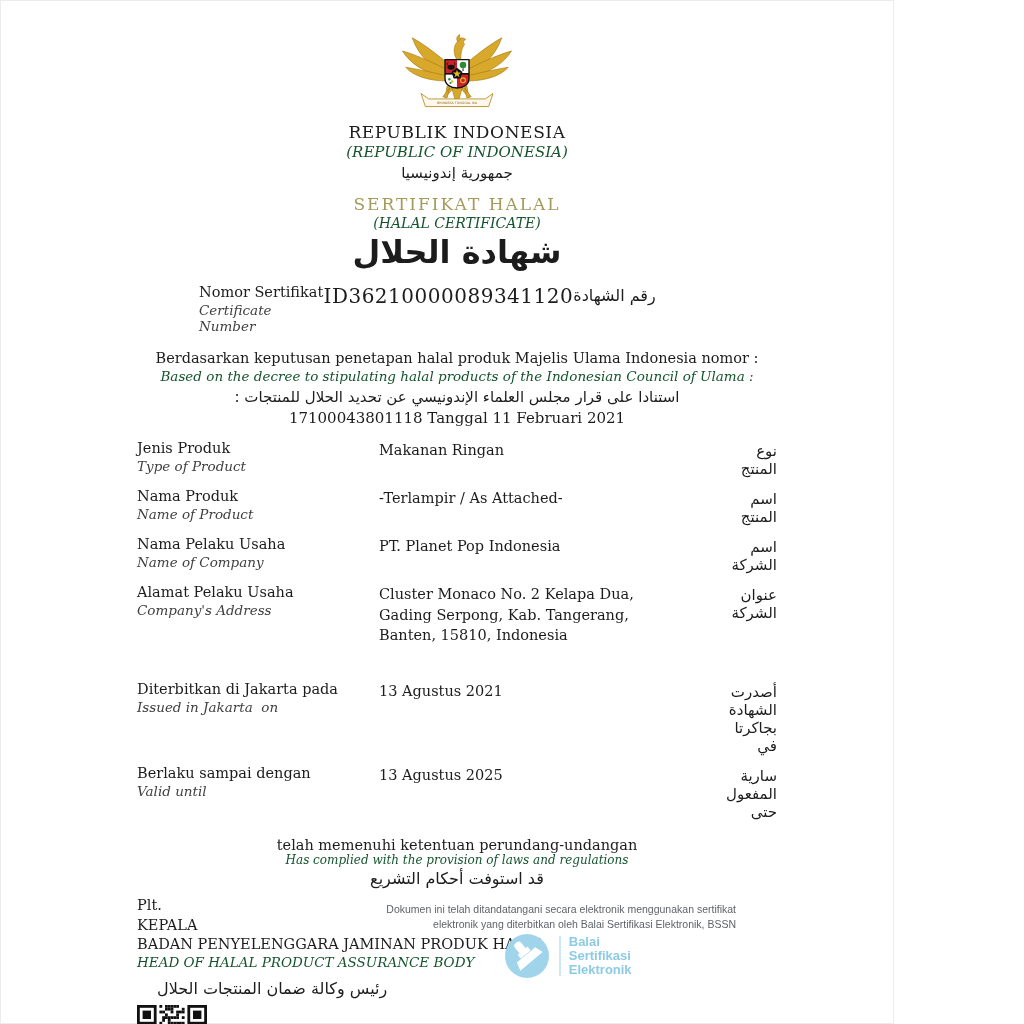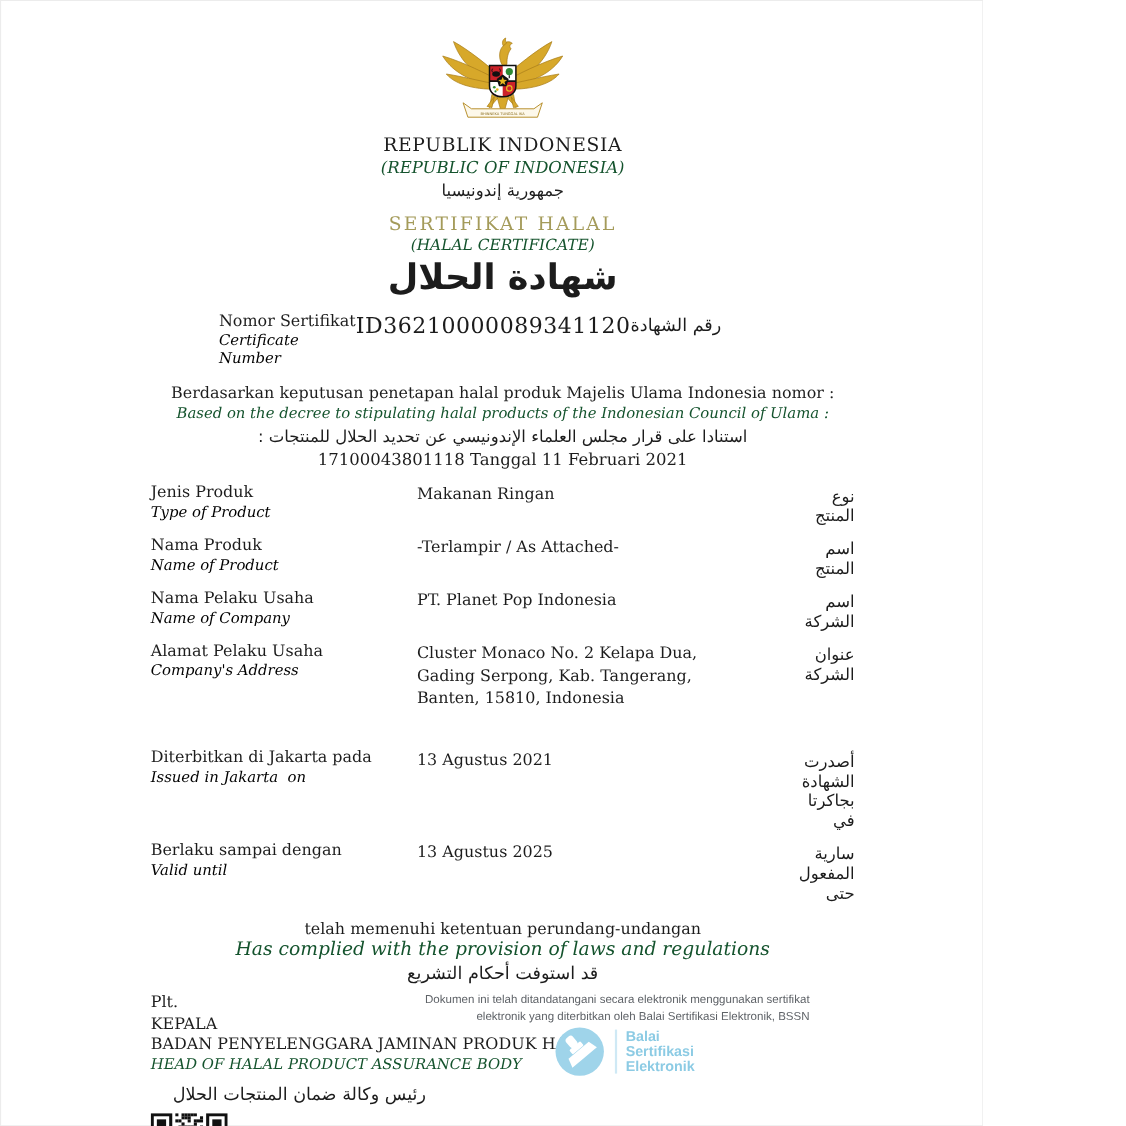--- a/index.html
+++ b/index.html
@@ -24,38 +24,38 @@
   
   .title-id{margin-top:12px;font-size:17px;letter-spacing:2px;color:#a49b5a;}
   .title-en{font-size:14px;margin-top:1px;}
   .title-ar{font-size:32px;line-height:1.2;margin-top:2px;font-weight:bold;}
   
   .cert-row{display:flex;align-items:flex-start;margin-top:12px;}
   .cert-row .c-label{width:230px;box-sizing:border-box;padding-left:62px;}
   .cert-row .c-value{flex:1;text-align:center;font-size:20px;letter-spacing:.5px;padding-top:1px;}
   .cert-row .c-ar{width:240px;box-sizing:border-box;padding-right:100px;text-align:left;font-size:16px;padding-top:3px;}
   .label-id{font-size:14.5px;line-height:1.25;}
-  .label-en{font-size:13.5px;line-height:1.25;color:#000000;font-style:italic;white-space:pre-wrap;}
+  .label-en{font-size:13.5px;line-height:1.25;color:#404040;font-style:italic;white-space:pre-wrap;}
   
   .decree{margin-top:14px;}
   .decree-id{font-size:14.5px;line-height:1.3;}
   .decree-en{font-size:13.5px;line-height:1.25;}
   .decree-ar{font-size:15px;line-height:1.5;margin-top:1px;}
   .decree-no{font-size:15px;margin-top:1px;}
   
   .fields{margin-top:12px;}
   .field-row{display:flex;align-items:flex-start;margin-bottom:9px;gap:37px;}
   .field-row .col-label{width:205px;box-sizing:border-box;}
   .field-row .col-value{width:300px;box-sizing:border-box;font-size:14.5px;line-height:1.4;padding-top:1px;}
   .field-row .col-ar{flex:1;text-align:right;font-size:15px;padding-top:3px;}
   .row-spacer{height:26px;}
   
   .compliance{margin-top:16px;}
   .comp-id{font-size:14.5px;}
-  .comp-en{font-size:17px;}
+  .comp-en{font-size:12px;}
   .comp-ar{font-size:16px;margin-top:2px;}
   
   .signature{margin-top:8px;font-size:14.5px;line-height:1.32;}
   .sig-en{font-size:13.5px;}
   .sig-ar{font-size:16px;margin:6px 0 0 20px;text-align:left;direction:rtl;display:inline-block;}
   .sig-ar-wrap{text-align:left;}
   .qr{width:70px;height:70px;margin-top:6px;display:block;}
   .sig-name{font-size:15px;margin-top:5px;}
   
   .footer{position:absolute;right:146px;bottom:44px;display:flex;align-items:center;flex-direction:column;}

